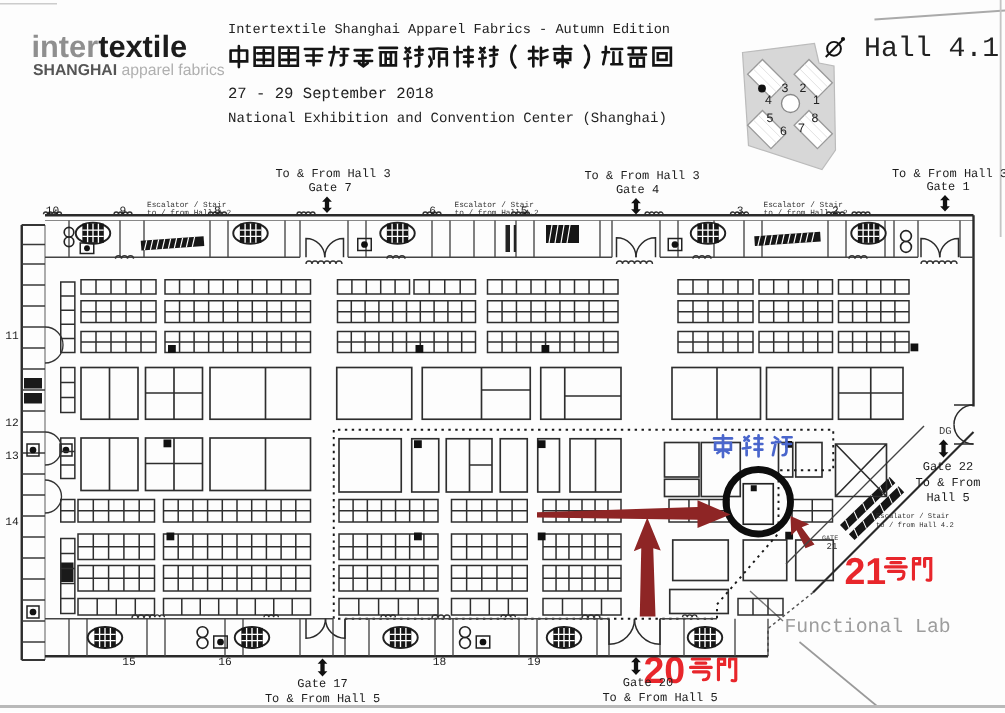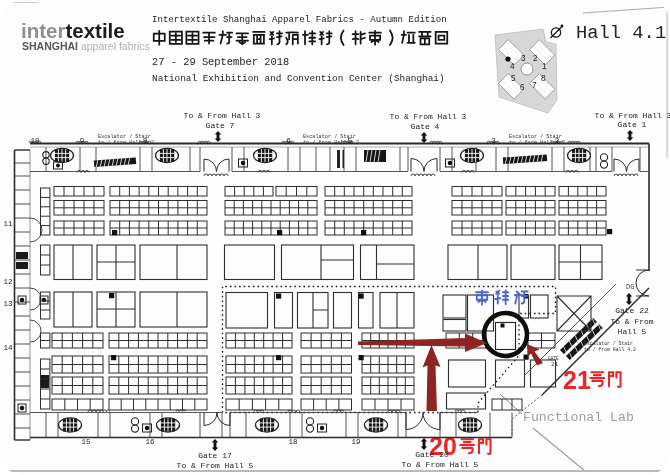--- a/index.html
+++ b/index.html
@@ -1,14 +1,14 @@
 <!DOCTYPE html>
 <html><head><meta charset="utf-8"><style>
 html,body{margin:0;padding:0;background:#fff;}
-#page{width:670px;height:475px;position:relative;overflow:hidden;background:#fdfdfd;border-radius:23px;}
+#page{width:670px;height:475px;position:relative;overflow:hidden;background:#fdfdfd;}
 </style></head><body>
 <div id="page">
 <svg width="670" height="475" viewBox="0 0 670 475">
 
 <g font-family="&quot;Liberation Sans&quot;, sans-serif">
         <text x="21" y="38" font-size="20.5" font-weight="bold"><tspan fill="#8f8f8f">inter</tspan><tspan fill="#1c1c1c">textile</tspan></text>
         <text x="22" y="50" font-size="10.5"><tspan fill="#555" font-weight="bold">SHANGHAI</tspan><tspan fill="#b0b0b0"> apparel fabrics</tspan></text>
       </g>
 
 <text x="152" y="22" font-family="&quot;Liberation Mono&quot;, monospace" font-size="9.1px" fill="#222" text-anchor="start" font-weight="normal" letter-spacing="0">Intertextile Shanghai Apparel Fabrics - Autumn Edition</text>

